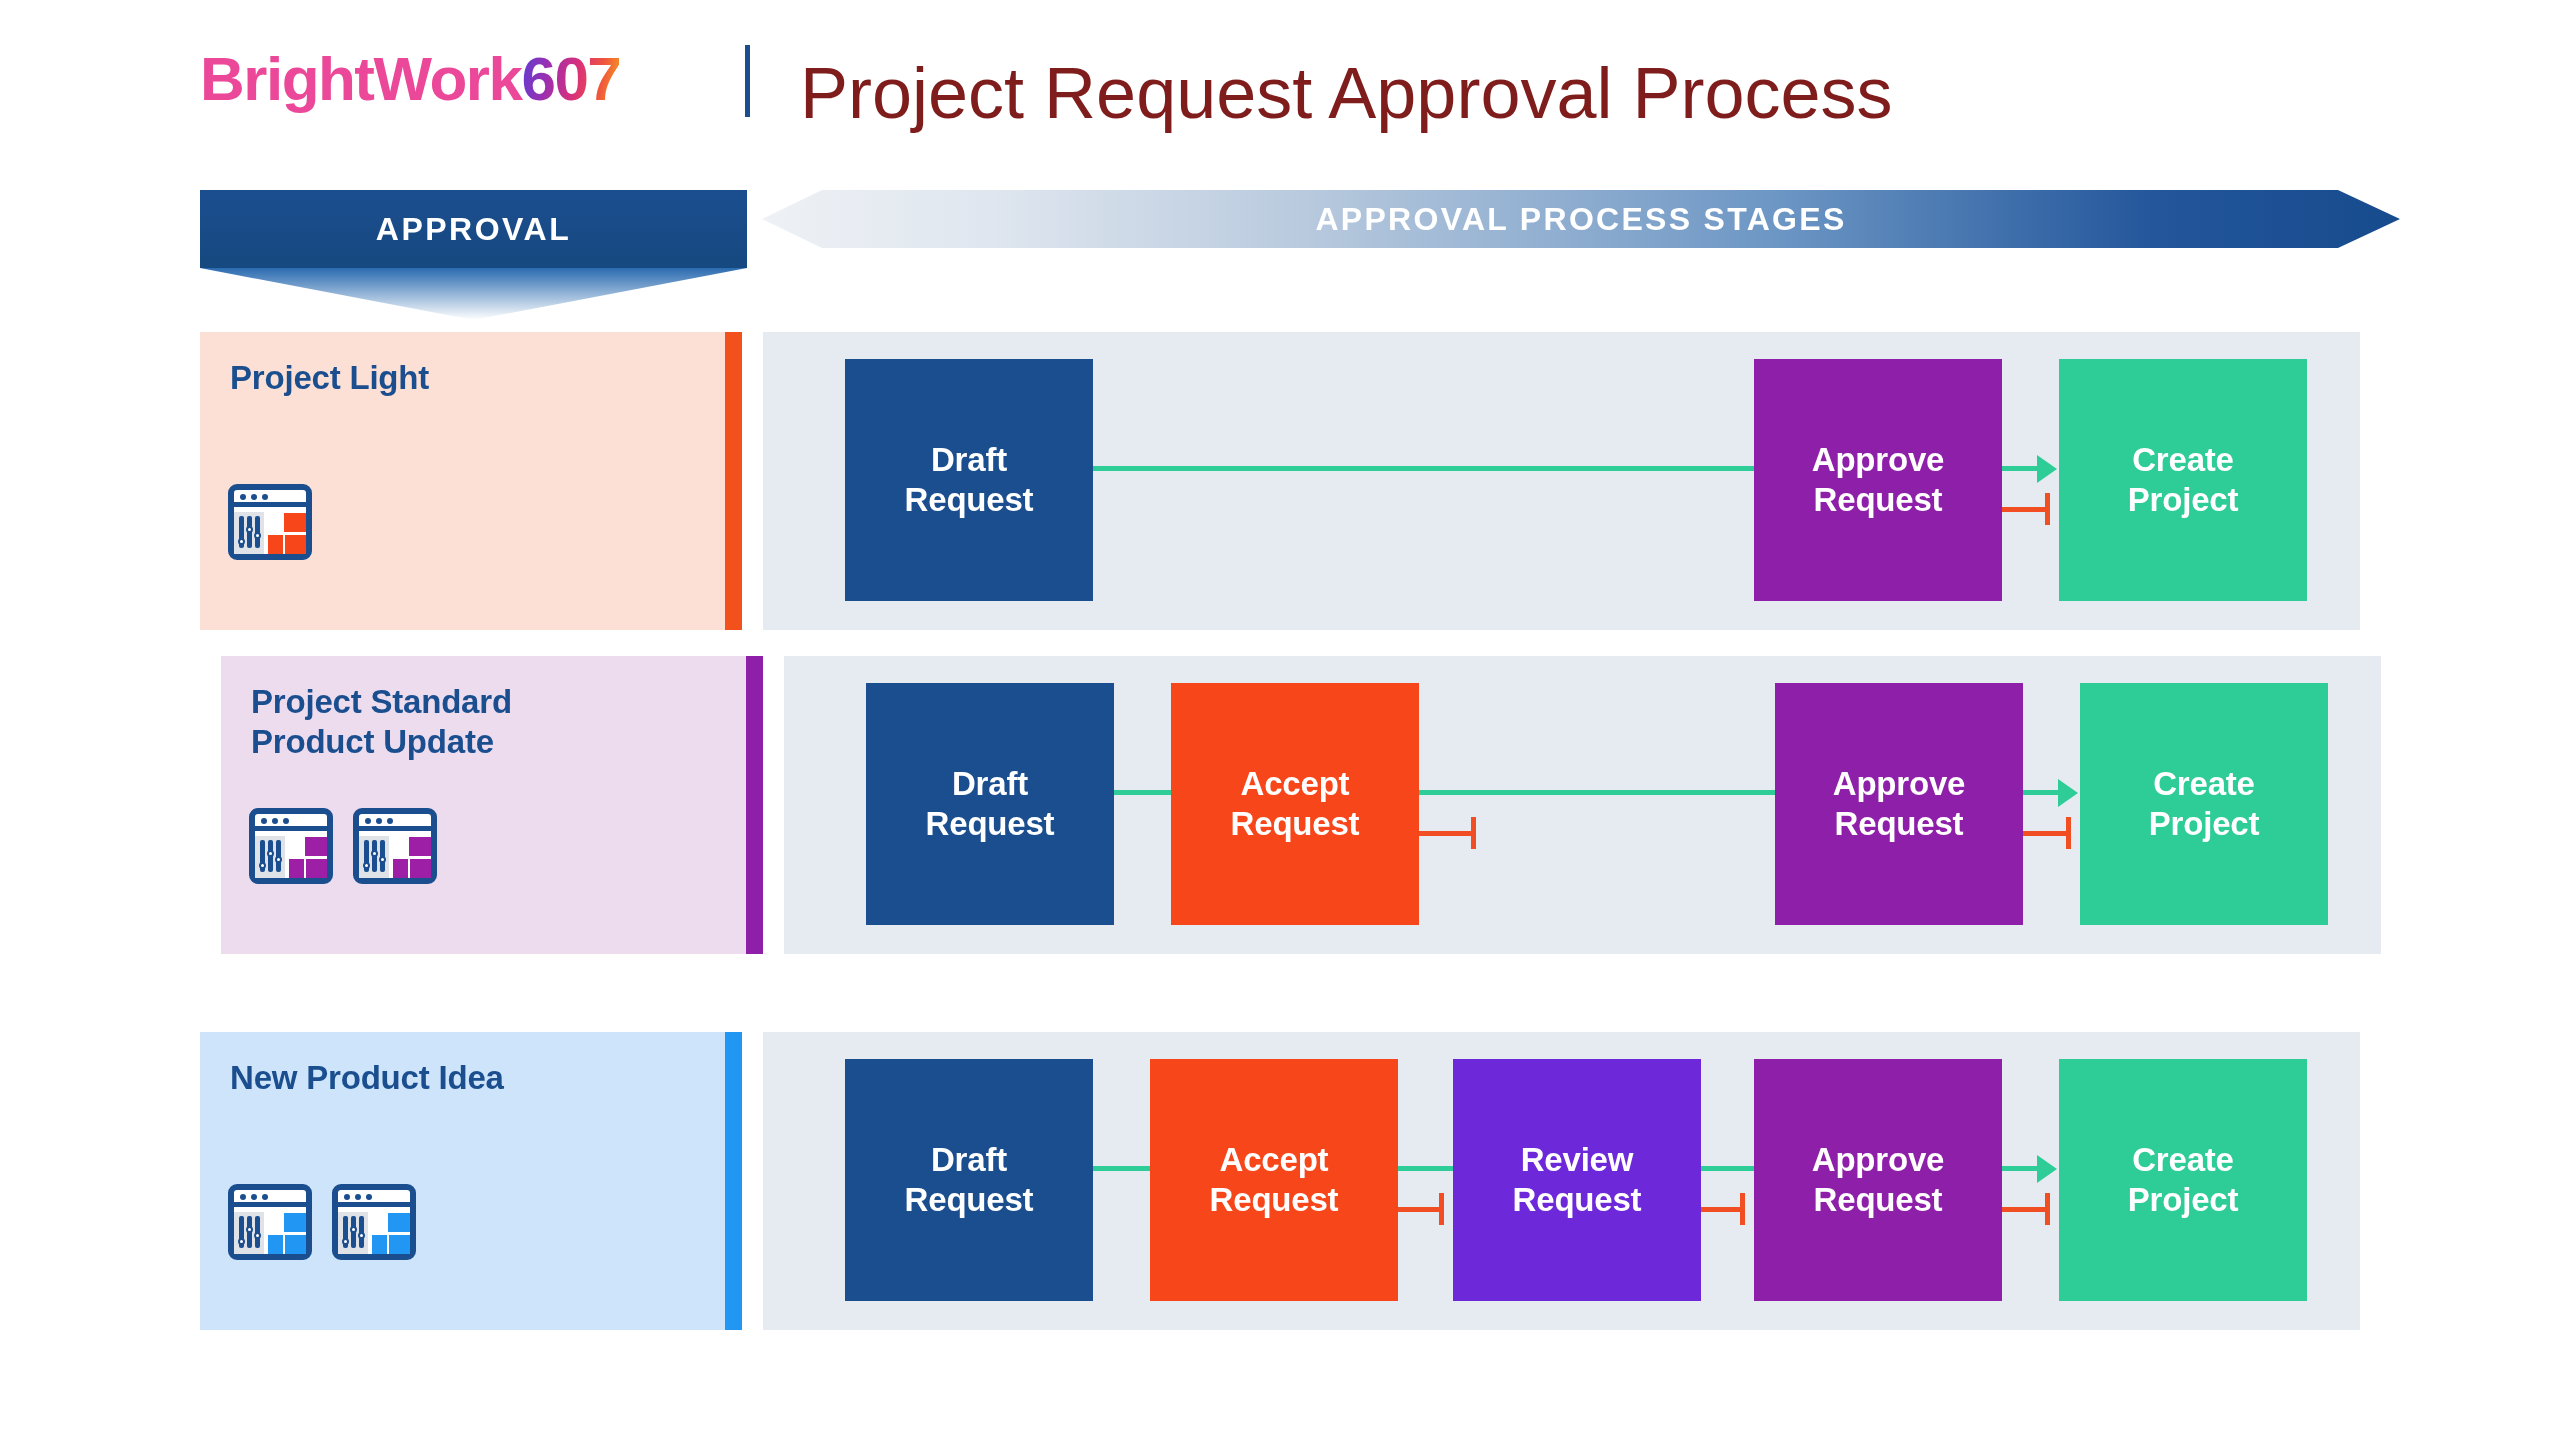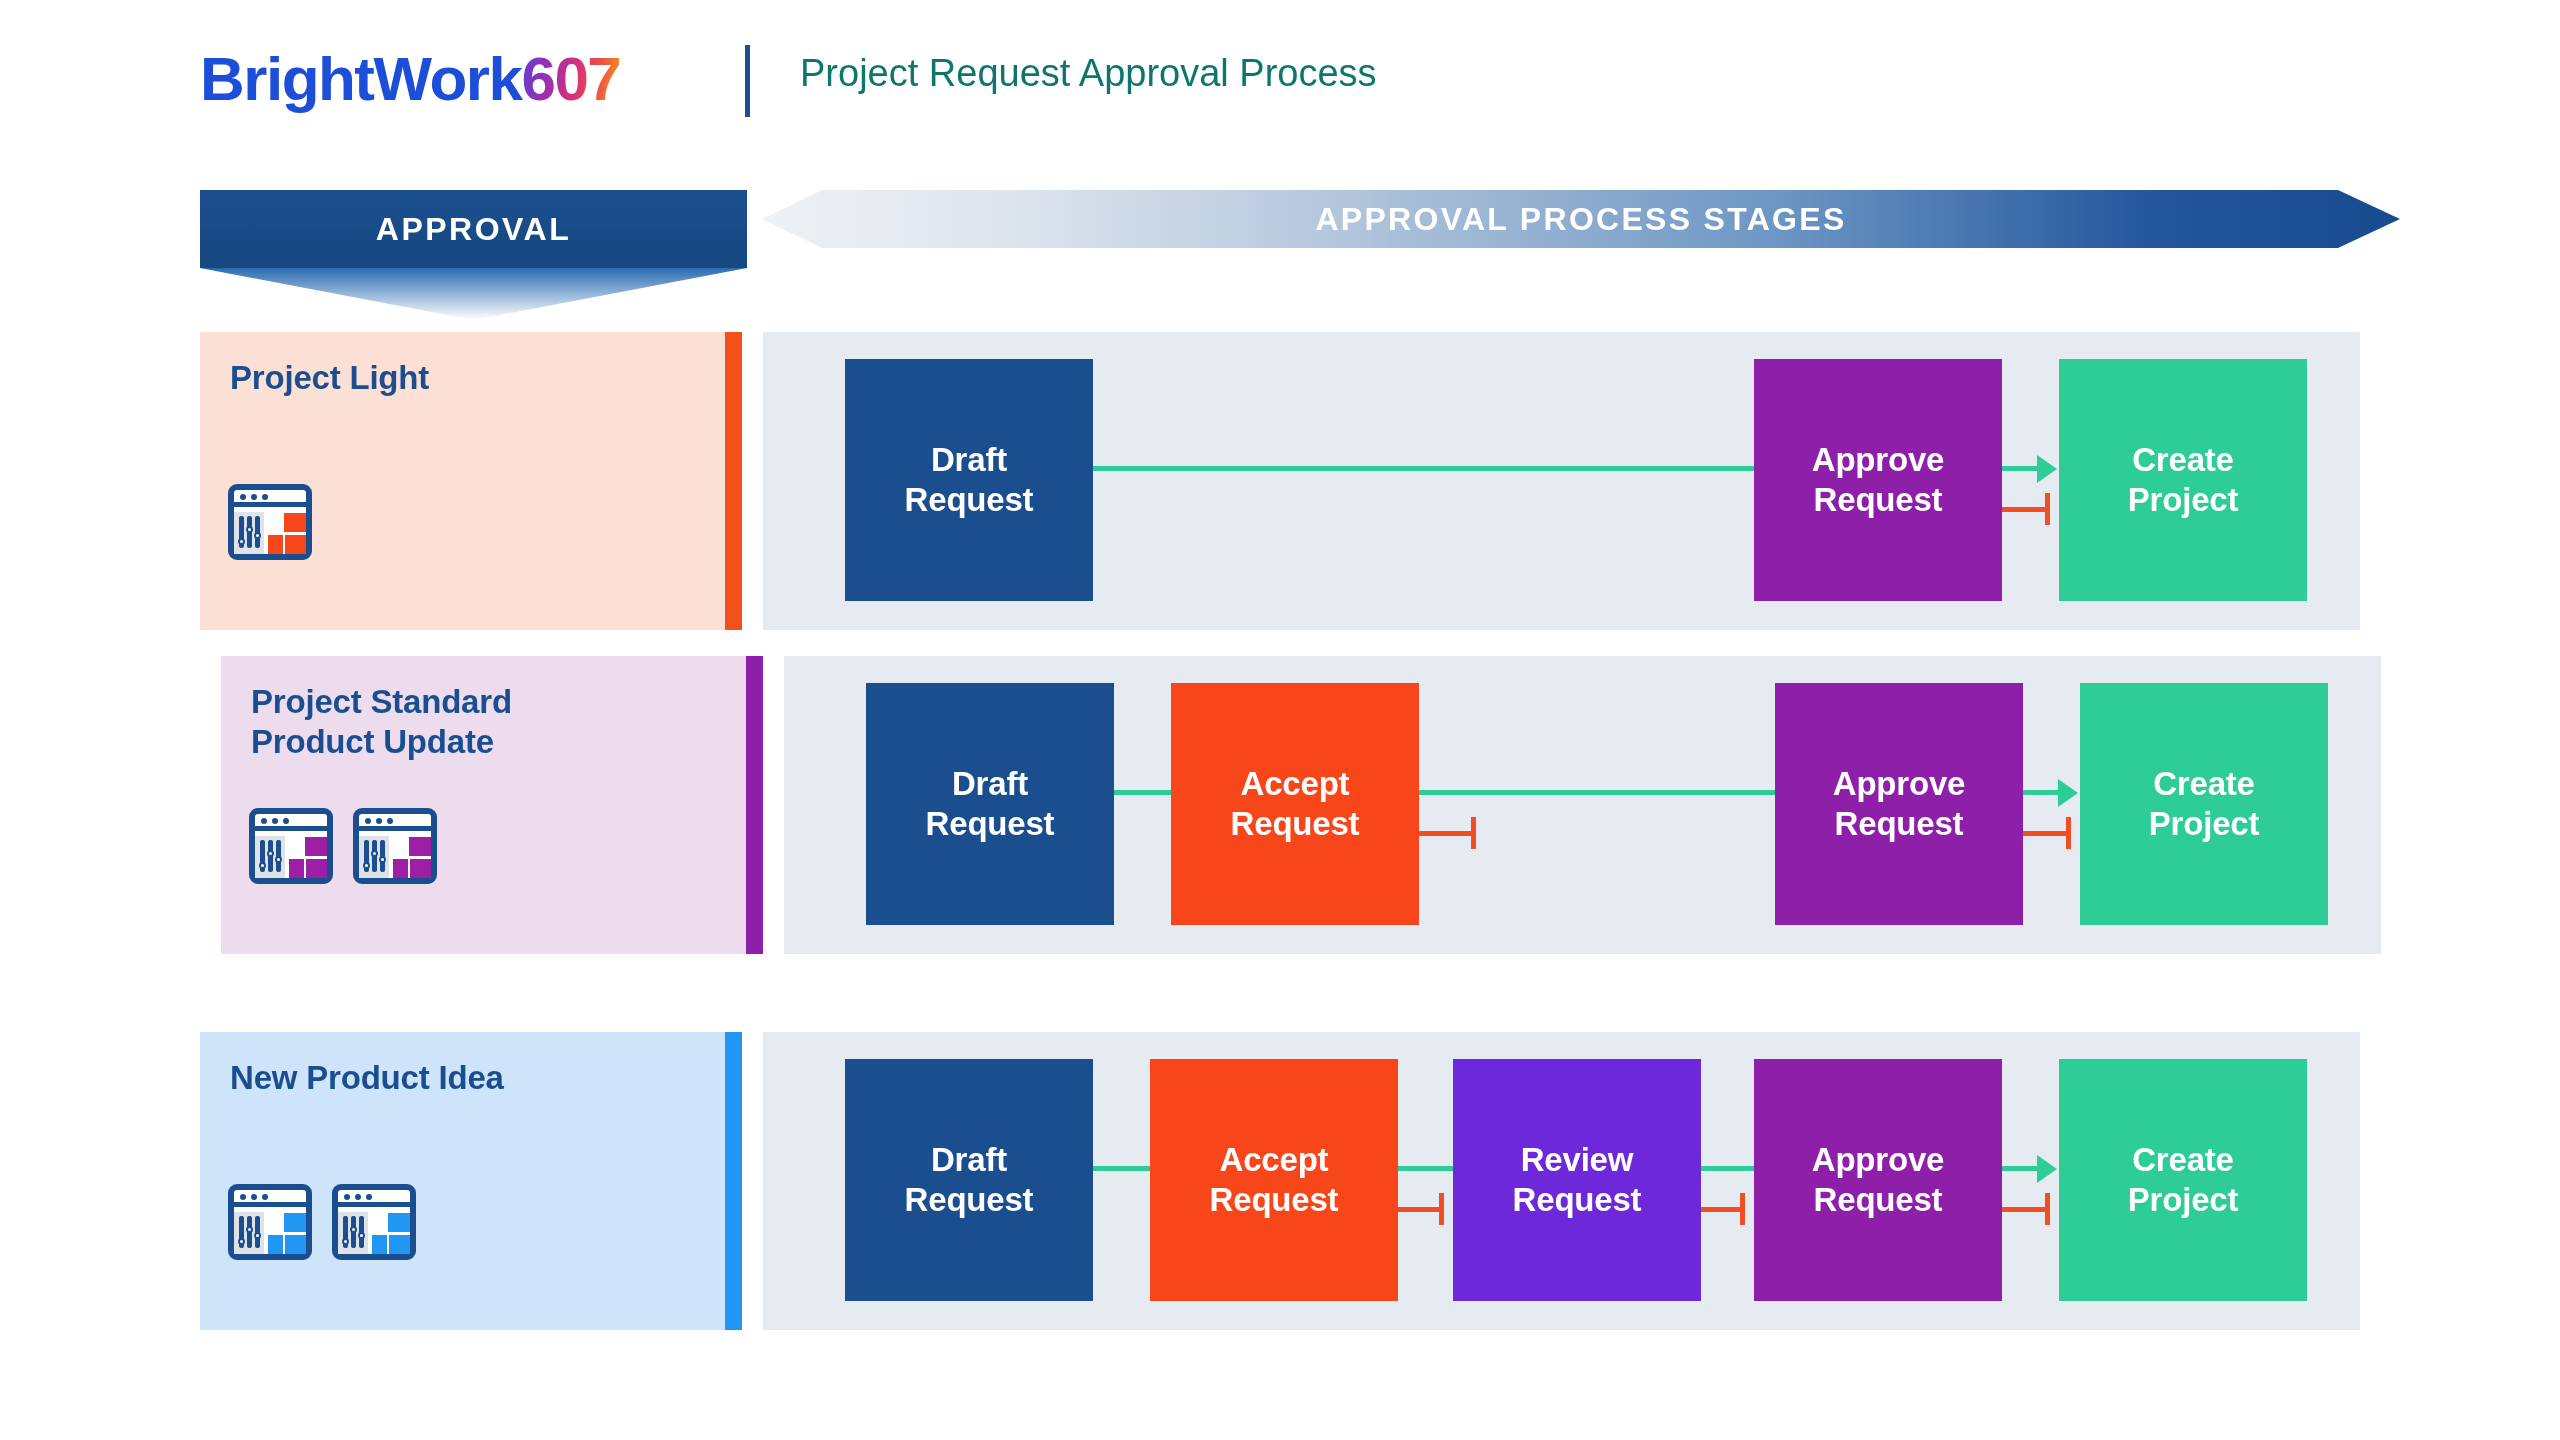--- a/index.html
+++ b/index.html
@@ -3,25 +3,25 @@
 <meta charset="utf-8">
 <style>
   html,body{margin:0;padding:0;background:#ffffff;}
   body{width:2560px;height:1440px;position:relative;overflow:hidden;
        font-family:"Liberation Sans",sans-serif;-webkit-font-smoothing:antialiased;}
 
   
   #header{position:absolute;left:0;top:0;width:2560px;height:190px;}
   #logo{position:absolute;left:200px;top:48px;font-size:62px;font-weight:bold;
         letter-spacing:-1.5px;line-height:1;white-space:nowrap;}
-  #logo .bw{color:#1d4ed8;}
+  #logo .bw{color:#ec4899;}
   #logo .n365{background:linear-gradient(100deg,#5A3FD6 0%,#9B2FB0 28%,#D9307A 55%,#F0563C 78%,#F7A81B 100%);
         -webkit-background-clip:text;background-clip:text;color:transparent;}
   #divider-bar{position:absolute;left:745px;top:45px;width:5px;height:72px;background:#1B4E8F;}
-  #page-title{position:absolute;left:800px;top:52px;font-size:38px;color:#0f766e;
+  #page-title{position:absolute;left:800px;top:52px;font-size:72px;color:#7f1d1d;
         font-weight:normal;letter-spacing:0px;white-space:nowrap;}
 
   
   #templates-banner{position:absolute;left:200px;top:190px;width:547px;height:130px;}
   #templates-rect{position:absolute;left:0;top:0;width:547px;height:78px;
         background:linear-gradient(180deg,#1B4E8F 0%,#16497f 100%);}
   #templates-tri{position:absolute;left:0;top:78px;width:547px;height:52px;
         background:linear-gradient(180deg,#2a6bb0 0%,#ffffff 100%);
         clip-path:polygon(0 0,100% 0,50% 100%);}
   #templates-label{position:absolute;left:0;top:0;width:547px;height:78px;

